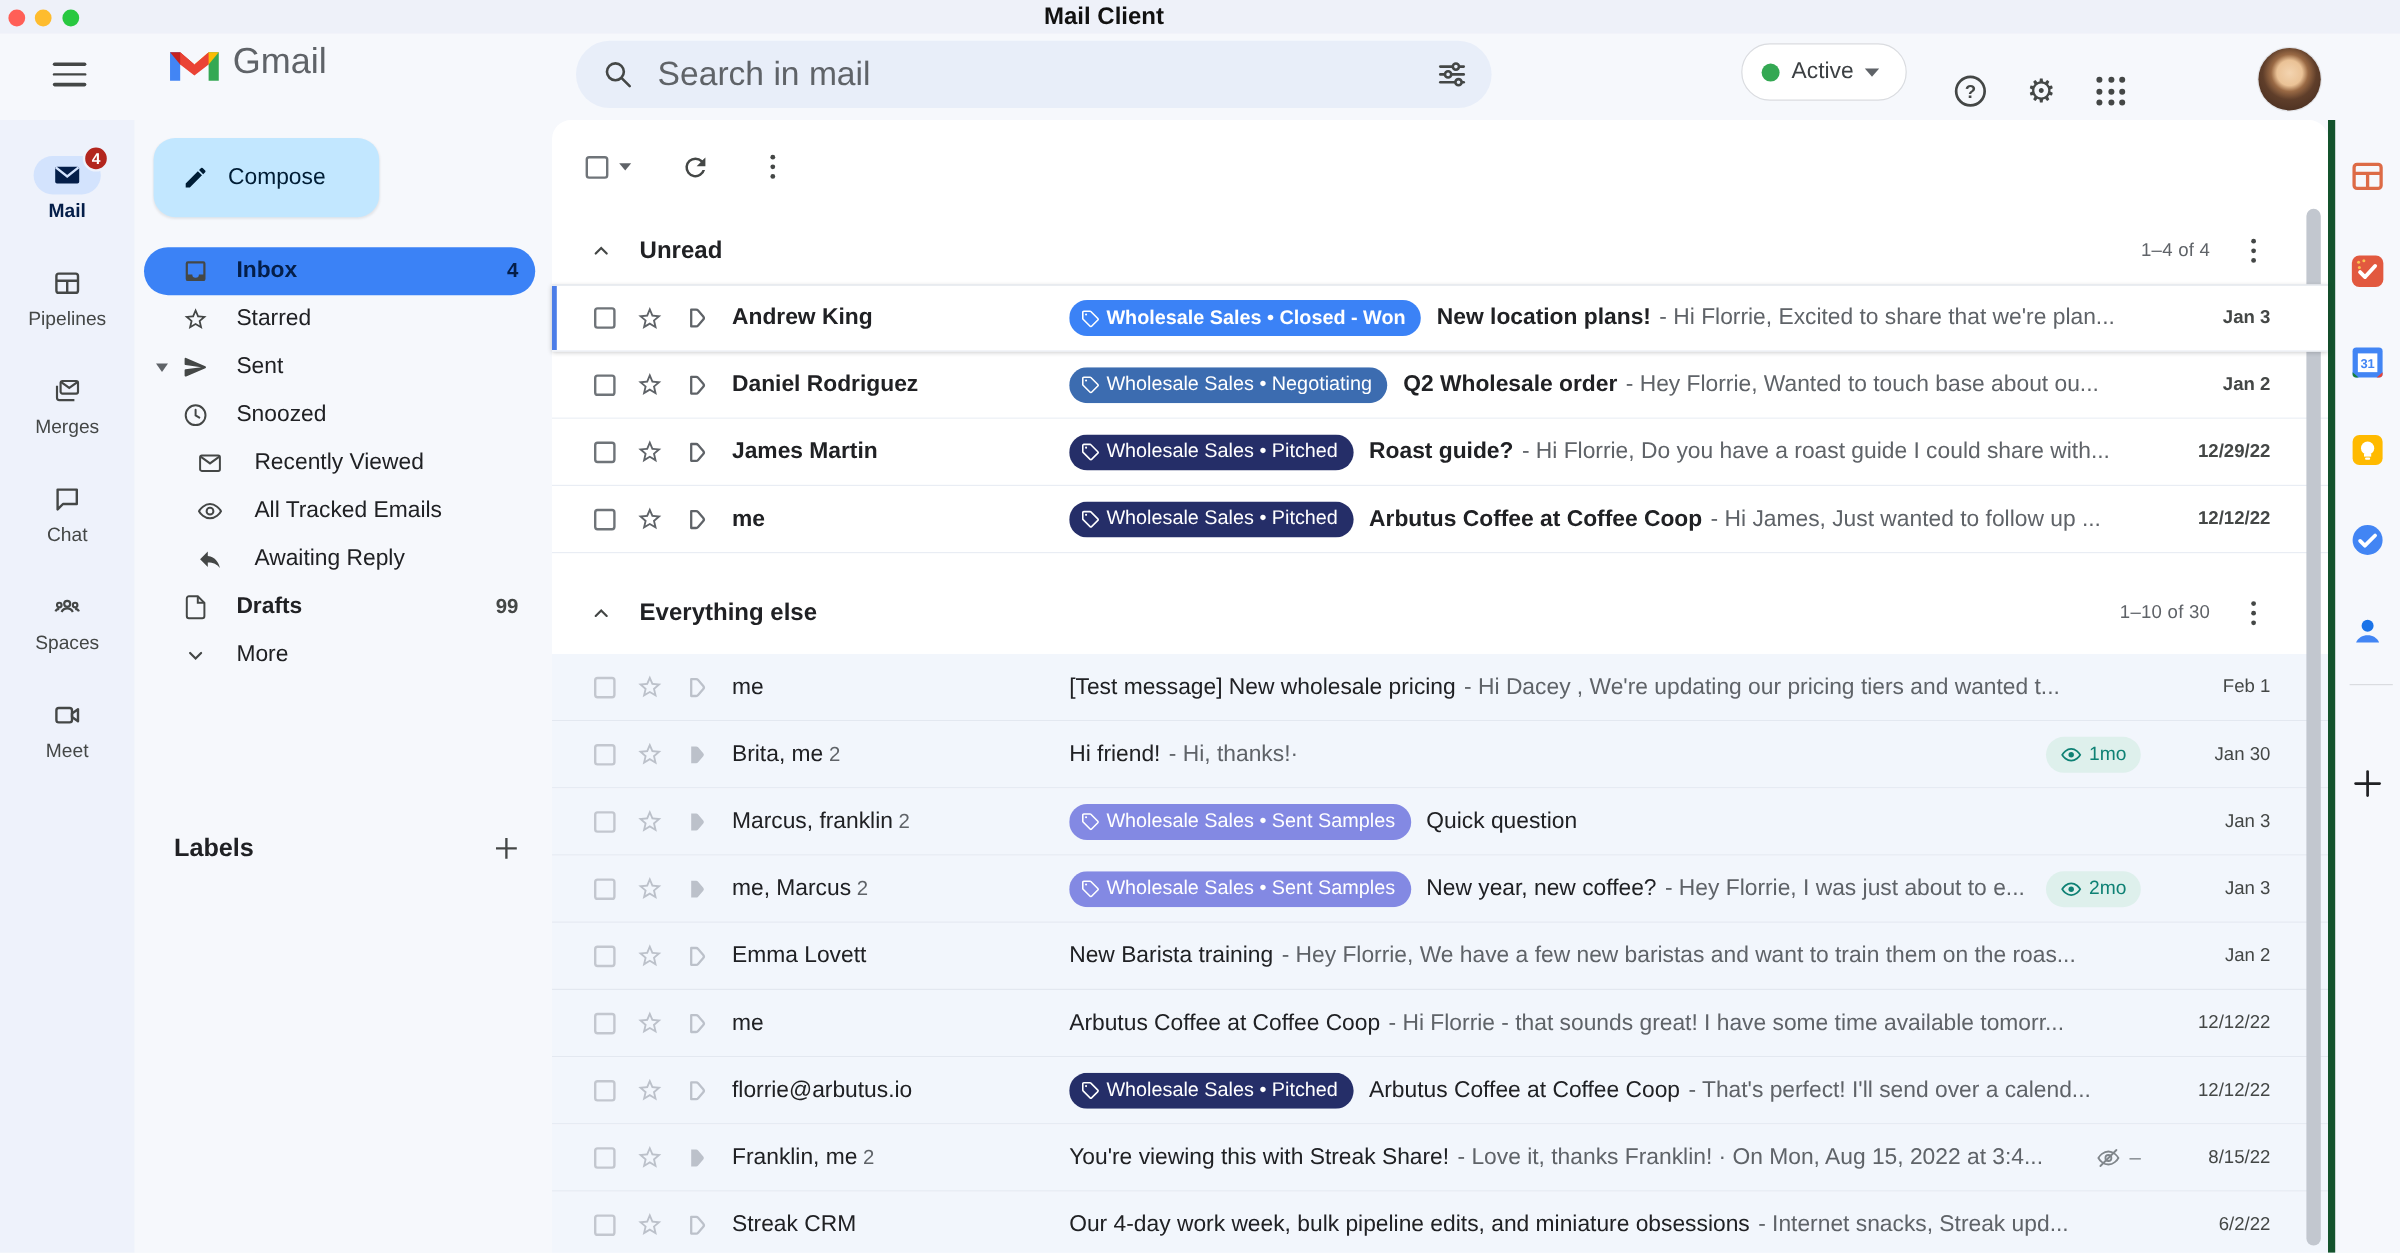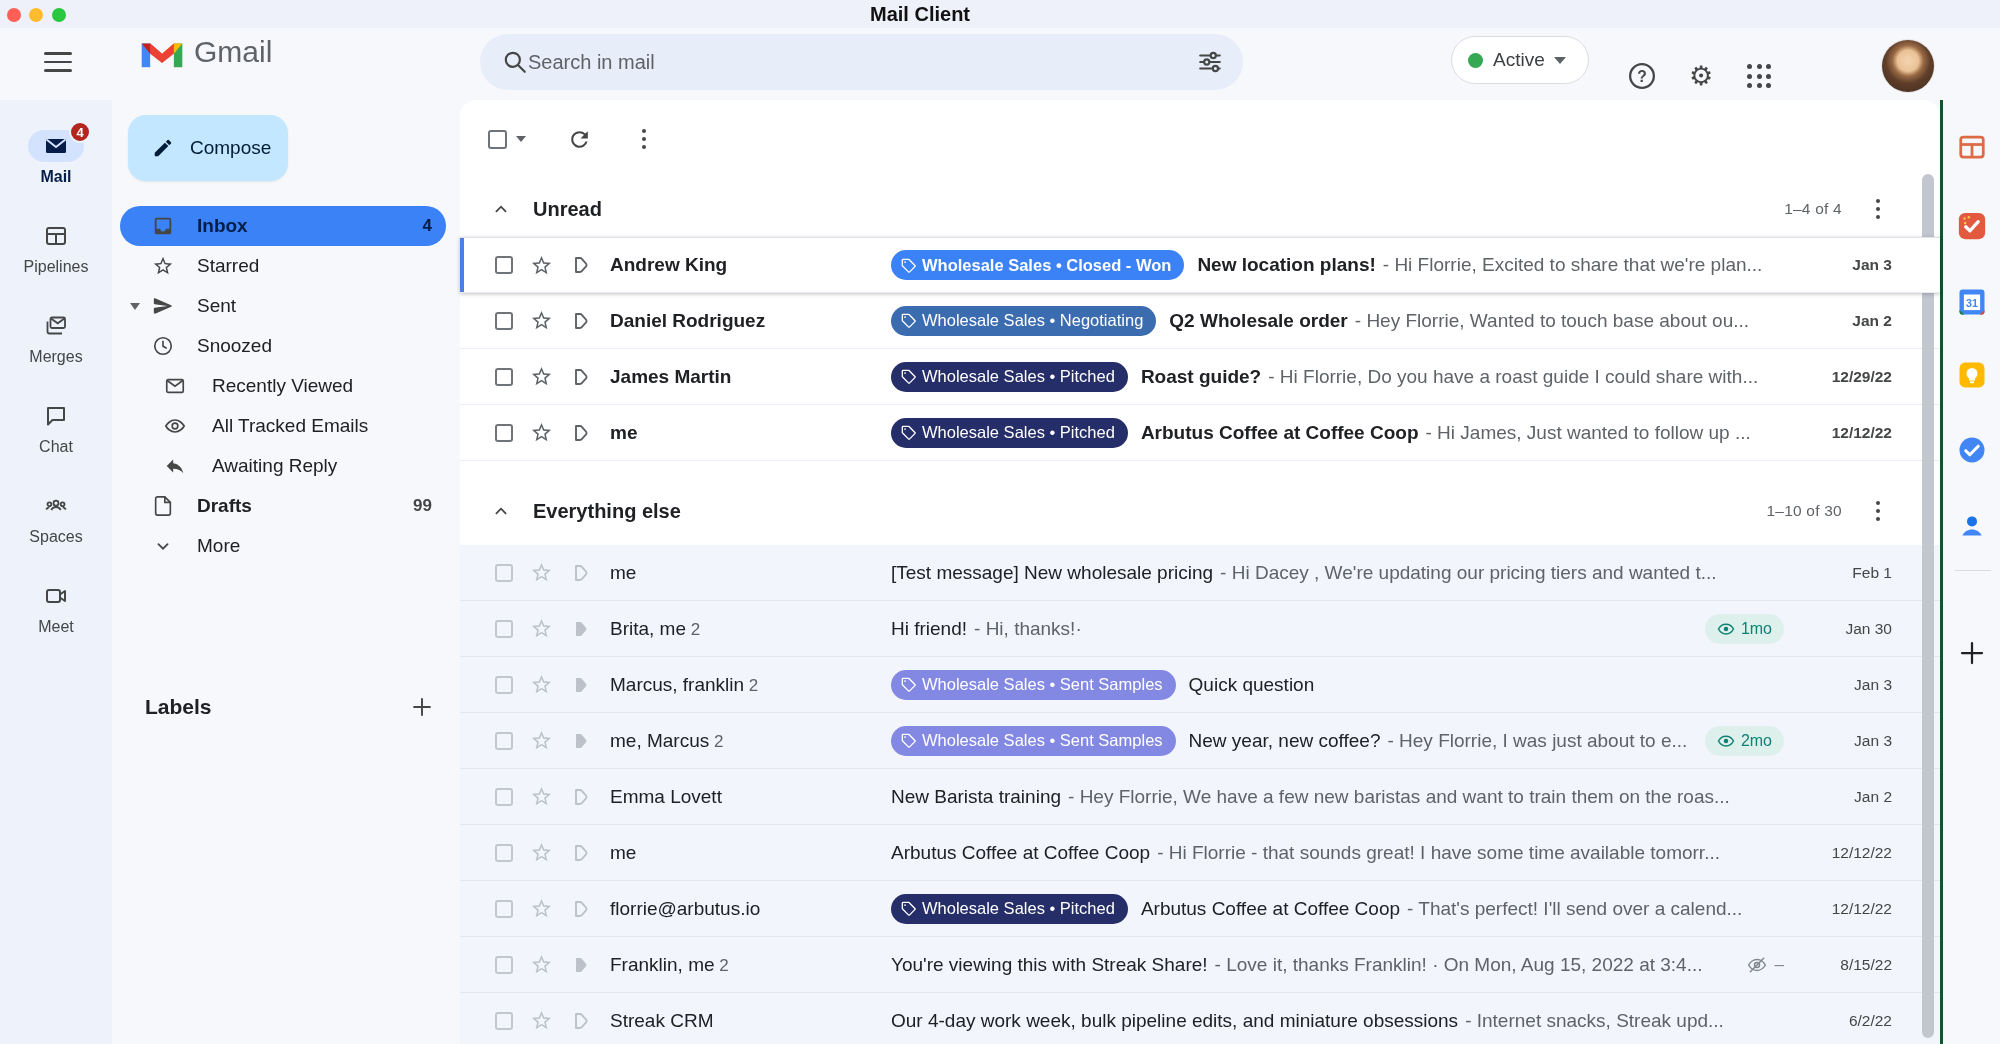--- a/index.html
+++ b/index.html
@@ -16,21 +16,21 @@
 
   
   .appbar { position:absolute; left:0; top:28px; width:2000px; height:72px; }
   .hamburger { position:absolute; left:44px; top:24px; width:28px; height:22px; cursor:pointer; }
   .hamburger i { display:block; height:2.6px; background:#444746; border-radius:2px; margin-bottom:6px; }
   .logo { position:absolute; left:140px; top:7px; display:flex; align-items:flex-start; gap:10px; }
   .logo svg { width:44px; height:34px; }
   .logo-text { font-size:30px; color:#5f6368; }
   .searchbar { position:absolute; left:480px; top:6px; width:763px; height:56px; background:#e8eef9; border-radius:28px; display:flex; align-items:center; padding:0 20px 0 22px; }
   .searchbar .q { width:26px; height:26px; }
-  .search-ph { font-size:20px; color:#5f6368; flex:1; }
+  .search-ph { margin-left:20px; font-size:28px; color:#5f6368; flex:1; }
   .tune { width:26px; height:26px; }
   .status-pill { position:absolute; left:1451px; top:8px; width:138px; height:48px; background:#fff; border:1px solid #dadce0; border-radius:24px; display:flex; align-items:center; padding:0 14px 0 16px; cursor:pointer; }
   .status-dot { width:15px; height:15px; border-radius:50%; background:#34a853; }
   .status-label { margin-left:10px; font-size:19px; color:#3c4043; }
   .status-caret { margin-left:9px; width:0; height:0; border-left:6px solid transparent; border-right:6px solid transparent; border-top:7px solid #5f6368; }
   .hdr-ic { position:absolute; top:48px; transform:translateY(-50%); width:30px; height:30px; display:flex; align-items:center; justify-content:center; cursor:pointer; }
   .hdr-help { left:1627px; } .hdr-gear { left:1686px; font-size:27px; color:#444746; } .hdr-grid { left:1744px; }
   .grid9 { display:grid; grid-template-columns:repeat(3,5px); grid-template-rows:repeat(3,5px); gap:4.5px; }
   .grid9 i { width:5px; height:5px; border-radius:50%; background:#444746; }
   .avatar { position:absolute; left:1882px; top:12px; width:52px; height:52px; border-radius:50%; cursor:pointer;
@@ -41,21 +41,21 @@
   .rail-item { position:absolute; left:0; width:112px; text-align:center; cursor:pointer; }
   .rail-icon-box { position:relative; width:56px; height:32px; margin:0 auto; display:flex; align-items:center; justify-content:center; border-radius:16px; }
   .rail-item.active .rail-icon-box { background:#d3e3fd; }
   .rail-icon-box svg { width:24px; height:24px; }
   .rail-label { margin-top:6px; font-size:16px; color:#444746; }
   .rail-item.active .rail-label { font-weight:bold; color:#041e49; }
   .rail-badge { position:absolute; top:-9px; right:-7px; min-width:22px; height:22px; border-radius:11px; background:#b3261e; color:#fff; font-size:13px; font-weight:bold; display:flex; align-items:center; justify-content:center; border:2px solid #eef2fb; }
 
   
   .nav { position:absolute; left:112px; top:100px; width:348px; bottom:0; }
-  .compose { position:absolute; left:16px; top:15px; width:160px; height:66px; background:#c2e7ff; border-radius:18px; display:flex; align-items:center; padding-left:24px; gap:16px; cursor:pointer; box-shadow:0 1px 2px rgba(0,0,0,.08); }
+  .compose { position:absolute; left:16px; top:15px; width:188px; height:66px; background:#c2e7ff; border-radius:18px; display:flex; align-items:center; padding-left:24px; gap:16px; cursor:pointer; box-shadow:0 1px 2px rgba(0,0,0,.08); }
   .compose svg { width:22px; height:22px; }
   .compose-label { font-size:19px; font-weight:500; color:#001d35; }
   .nav-list { position:absolute; left:0; top:106px; width:348px; }
   .nav-item { position:relative; height:40px; margin:0 14px 0 8px; display:flex; align-items:center; padding-left:32px; border-radius:20px; cursor:pointer; font-size:19px; color:#202124; }
   .nav-item.active { background:#3b82f6; font-weight:bold; color:#041e49; }
   .nav-item.bold { font-weight:bold; }
   .nav-item.indent { padding-left:44px; }
   .nav-item .nav-ic { width:22px; height:22px; display:flex; align-items:center; justify-content:center; color:#444746; }
   .nav-item .nav-ic svg { width:22px; height:22px; }
   .nav-item .nav-label { margin-left:23px; white-space:nowrap; }
@@ -107,21 +107,21 @@
   .track { flex:none; margin-left:14px; display:flex; align-items:center; }
   .track-pill { display:flex; align-items:center; gap:6px; height:30px; padding:0 12px; border-radius:15px; background:#def0ec; color:#0e8174; font-size:16px; font-weight:500; }
   .track-pill svg { width:18px; height:18px; }
   .track-off { display:flex; align-items:center; gap:8px; color:#80868b; font-size:17px; }
   .track-off svg { width:20px; height:20px; }
   .r-date { flex:none; width:92px; margin-left:16px; text-align:right; font-size:15.5px; color:#444746; white-space:nowrap; }
 
   .vscroll { position:absolute; left:1462px; top:74px; bottom:6px; width:12px; border-radius:6px; background:#c2c7cf; cursor:pointer; }
 
   
-  .companion { position:absolute; left:1940px; top:100px; width:60px; bottom:0; background:#f6f8fc; border-left:3px solid #14532d; }
+  .companion { position:absolute; left:1940px; top:100px; width:60px; bottom:0; background:#f6f8fc; border-left:6px solid #14532d; }
   .comp-ic { position:absolute; left:50%; transform:translateX(-50%); width:34px; height:34px; display:flex; align-items:center; justify-content:center; cursor:pointer; }
   .comp-ic svg { width:30px; height:30px; }
   .comp-div { position:absolute; left:12px; width:36px; height:1px; background:#dadce0; }
   .comp-plus { position:absolute; left:50%; transform:translateX(-50%); width:30px; height:30px; cursor:pointer; color:#202124; }
 </style>
 </head>
 <body>
 
 <div class="titlebar">
   <span class="tl-dot tl-red"></span>

